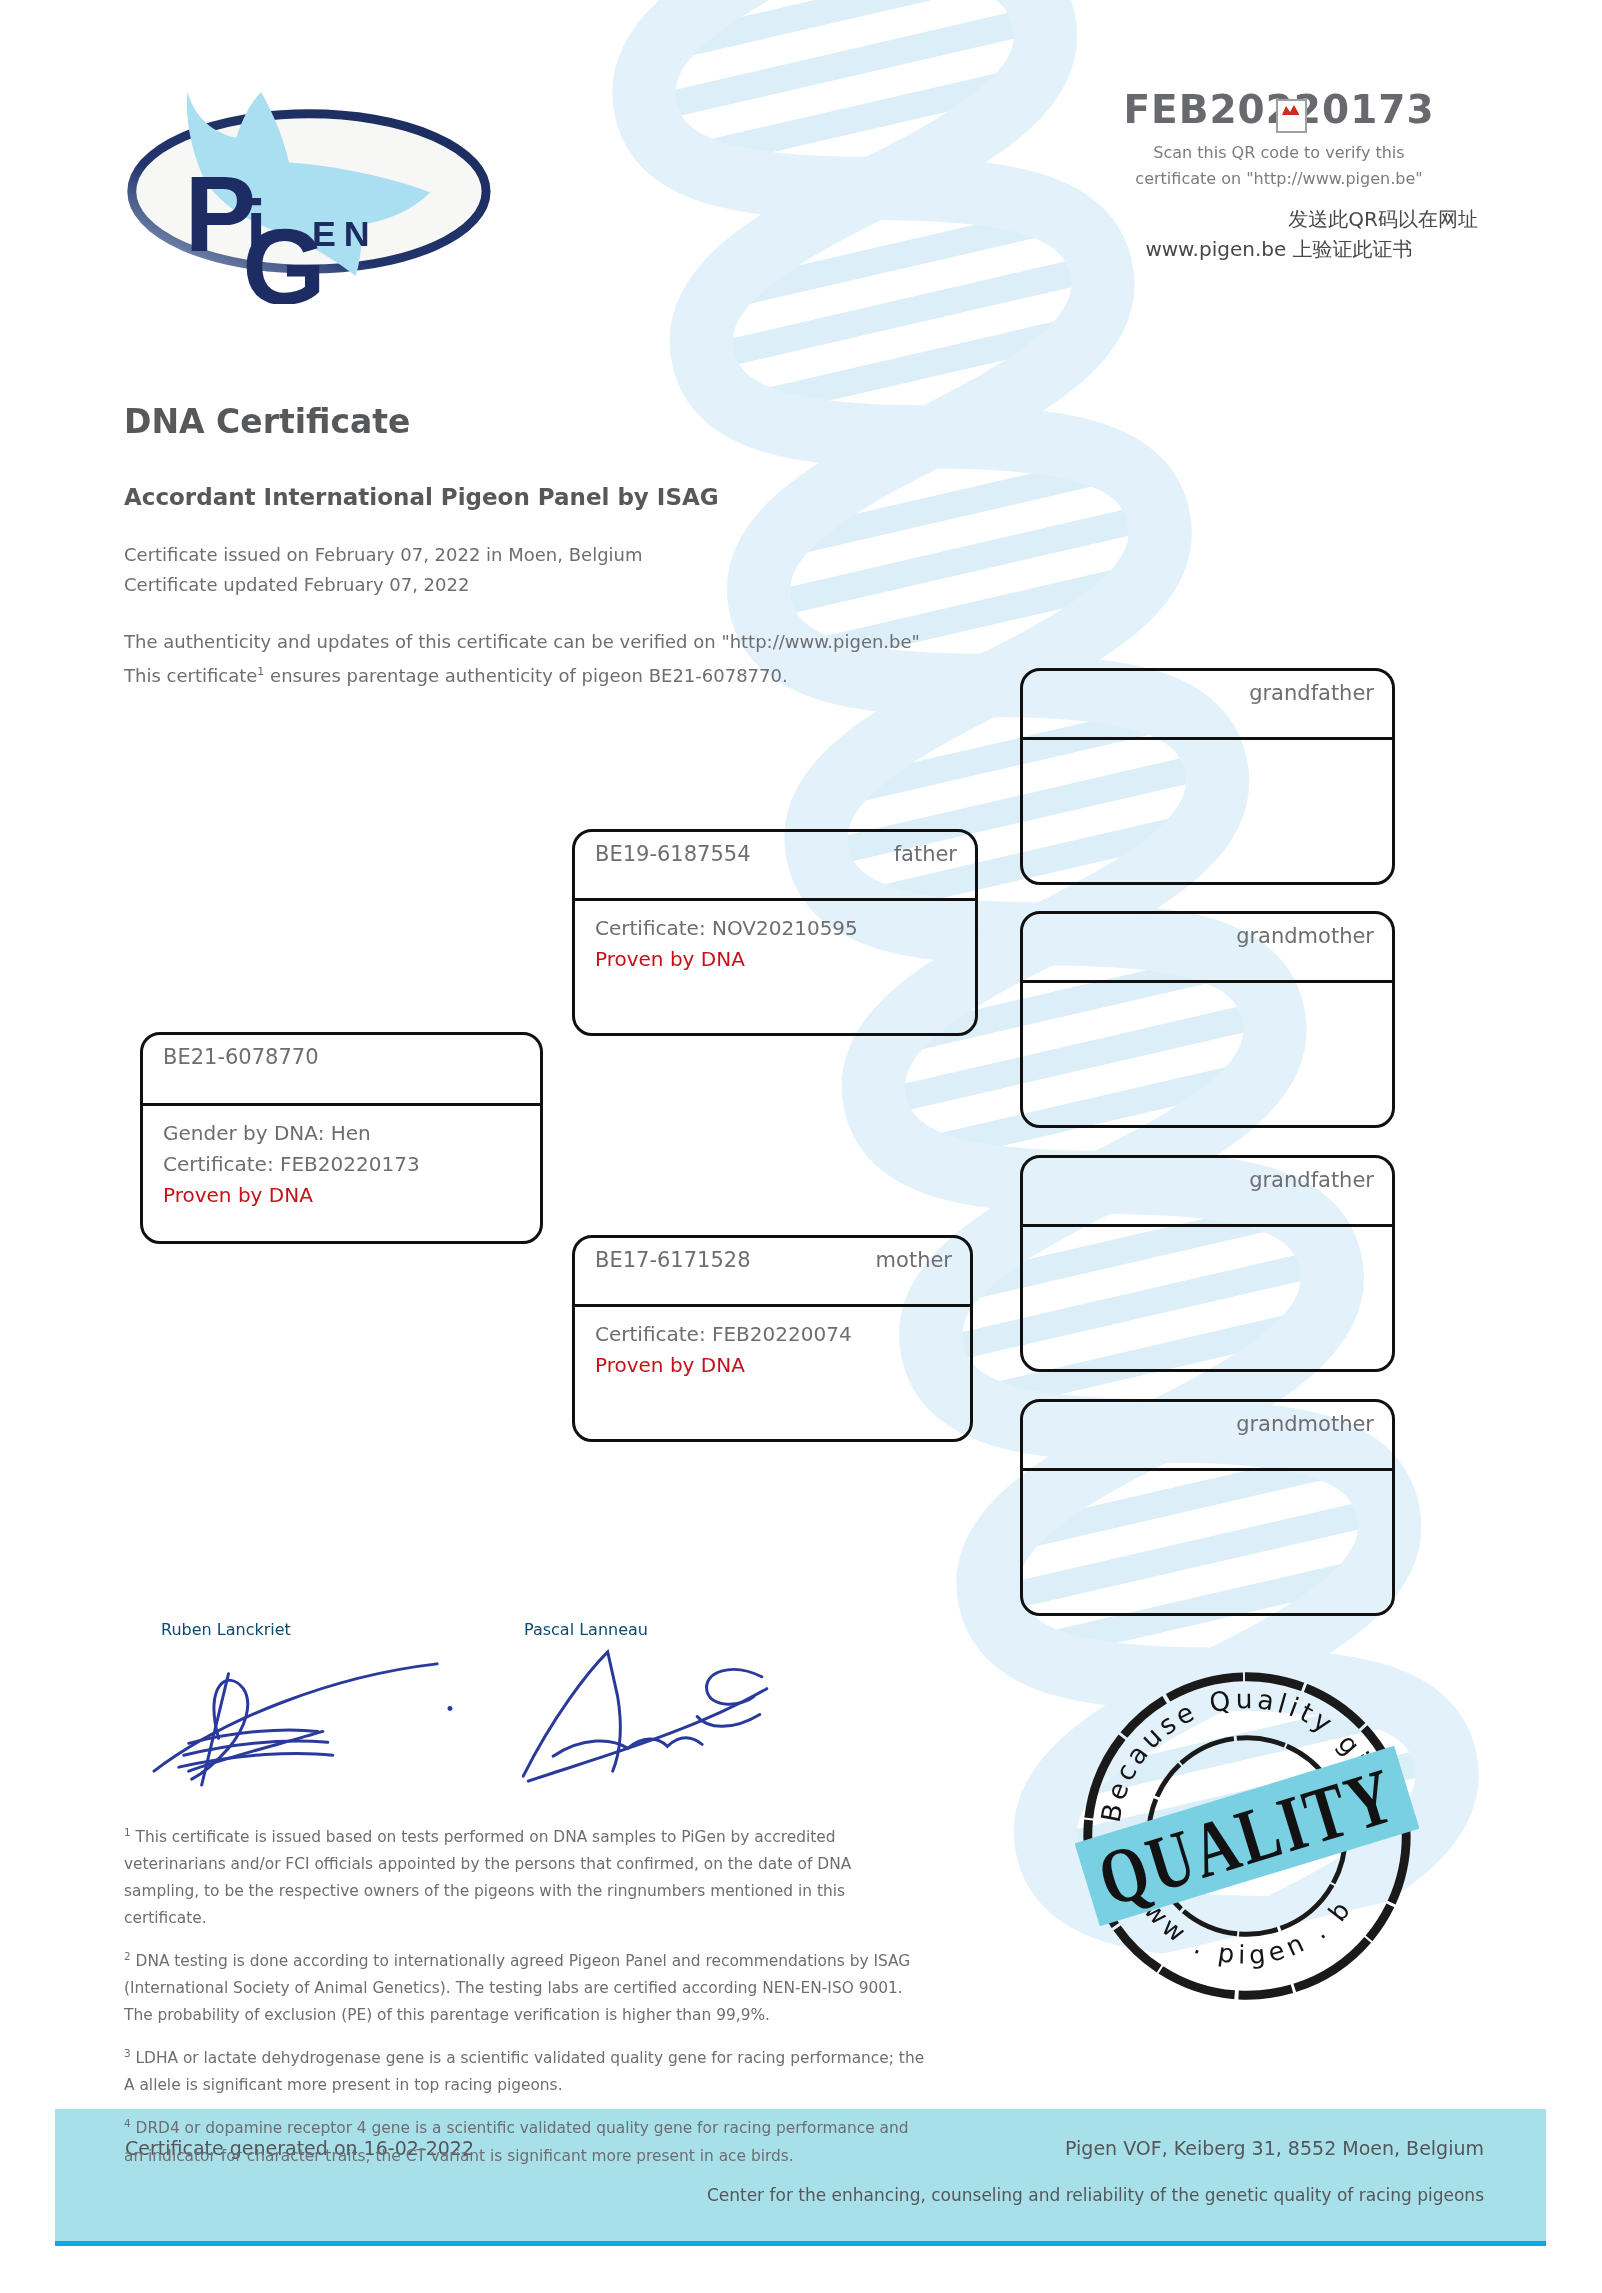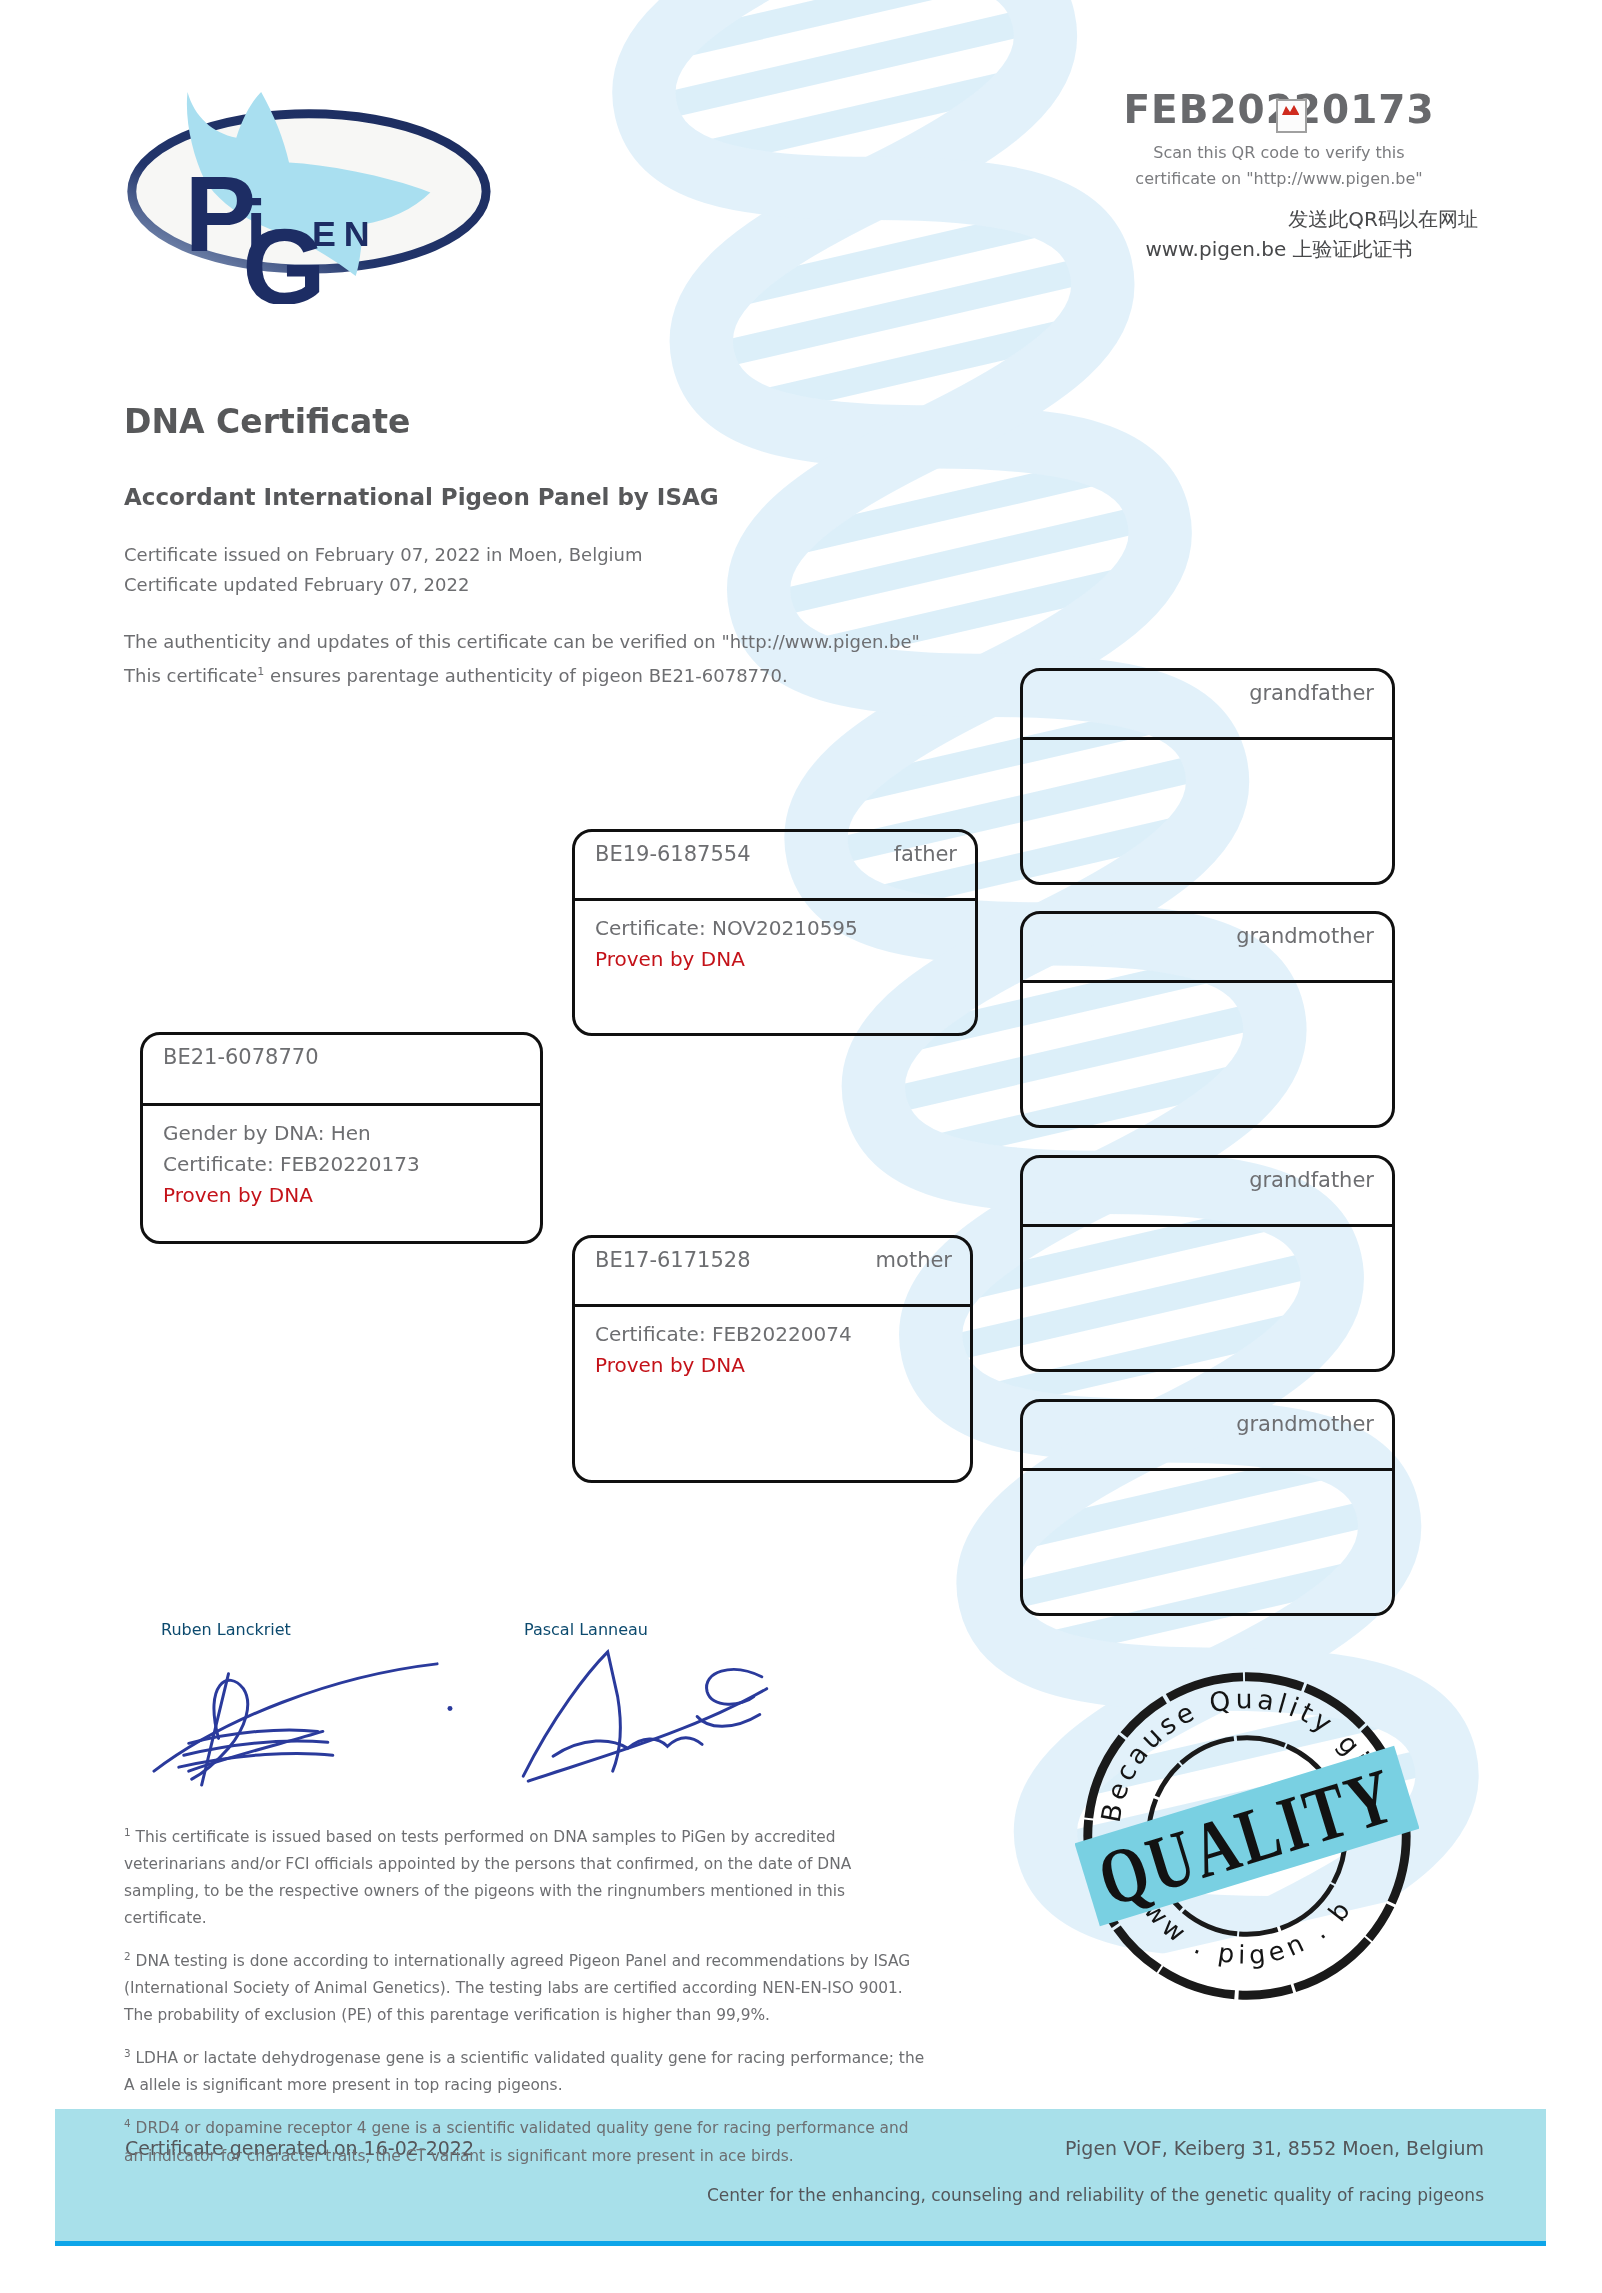--- a/index.html
+++ b/index.html
@@ -30,21 +30,21 @@
   .pbox{position:absolute;border:3px solid #101010;border-radius:20px;box-sizing:border-box;
         color:#6d6e71;background:transparent;z-index:2;}
   .pbox .hd{position:relative;height:66px;border-bottom:3px solid #101010;}
   .pbox.subject .hd{height:68px;}
   .ring{position:absolute;left:20px;top:10px;font-size:21px;}
   .role{position:absolute;right:18px;top:10px;font-size:21px;}
   .bd{padding:12px 20px;font-size:20px;line-height:31px;}
   .proven{color:#c41219;}
   #box-subject{left:140px;top:1032px;width:403px;height:212px;}
   #box-father{left:572px;top:829px;width:406px;height:207px;}
-  #box-mother{left:572px;top:1235px;width:401px;height:248px;}
+  #box-mother{left:572px;top:1235px;width:401px;height:207px;}
   #gp1{left:1020px;top:668px;width:375px;height:217px;}
   #gp2{left:1020px;top:911px;width:375px;height:217px;}
   #gp3{left:1020px;top:1155px;width:375px;height:217px;}
   #gp4{left:1020px;top:1399px;width:375px;height:217px;}
   
   .sig-name{position:absolute;font-size:16px;color:#0c4a6e;z-index:2;}
   #name1{left:161px;top:1620px;}
   #name2{left:524px;top:1620px;}
   .sig-svg{position:absolute;z-index:2;}
   #sig1{left:134px;top:1644px;width:328px;height:149px;}

